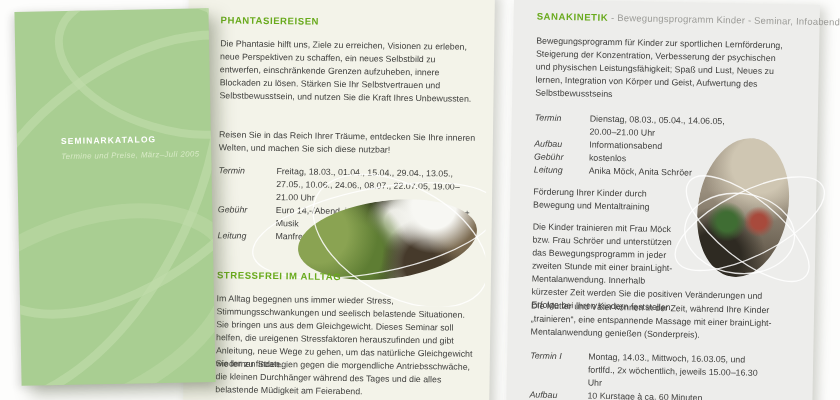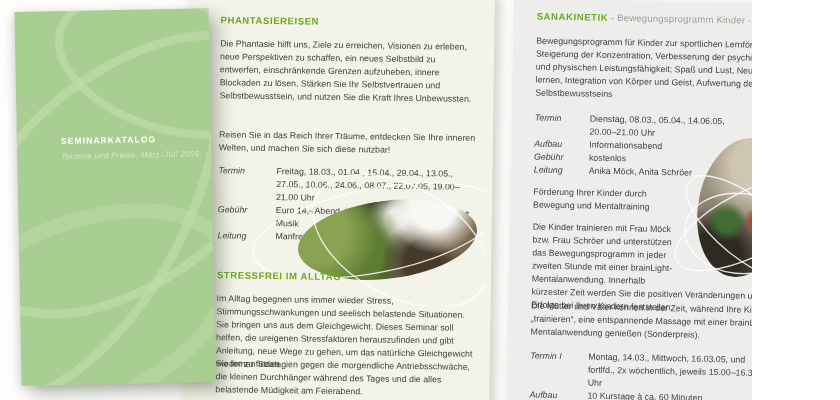--- a/index.html
+++ b/index.html
@@ -1,17 +1,17 @@
 <!DOCTYPE html>
 <html style="--accent-green: #69aa1d; --cover-green: #a9ce92; --page-left-bg: #f3f3e9; --page-right-bg: #ededeb; --body-text: #3f3f3d; --suffix-gray: #9c9c98;"><head>
 <meta charset="utf-8">
 <style>
   html,body{margin:0;padding:0;background:#ffffff;}
   .stage{
-    position:relative;width:752px;height:400px;overflow:hidden;
+    position:relative;width:840px;height:400px;overflow:hidden;
     background:#fdfdfc;
     font-family:"Liberation Sans","DejaVu Sans",sans-serif;
     color:#3f3f3d;
   }
   
   .page{position:absolute;box-shadow:5px 3px 12px rgba(90,95,75,.28);}
   .page-left{
     left:186px;top:-10px;width:306px;height:426px;
     background:#f3f3e9;transform:rotate(.8deg);
   }

